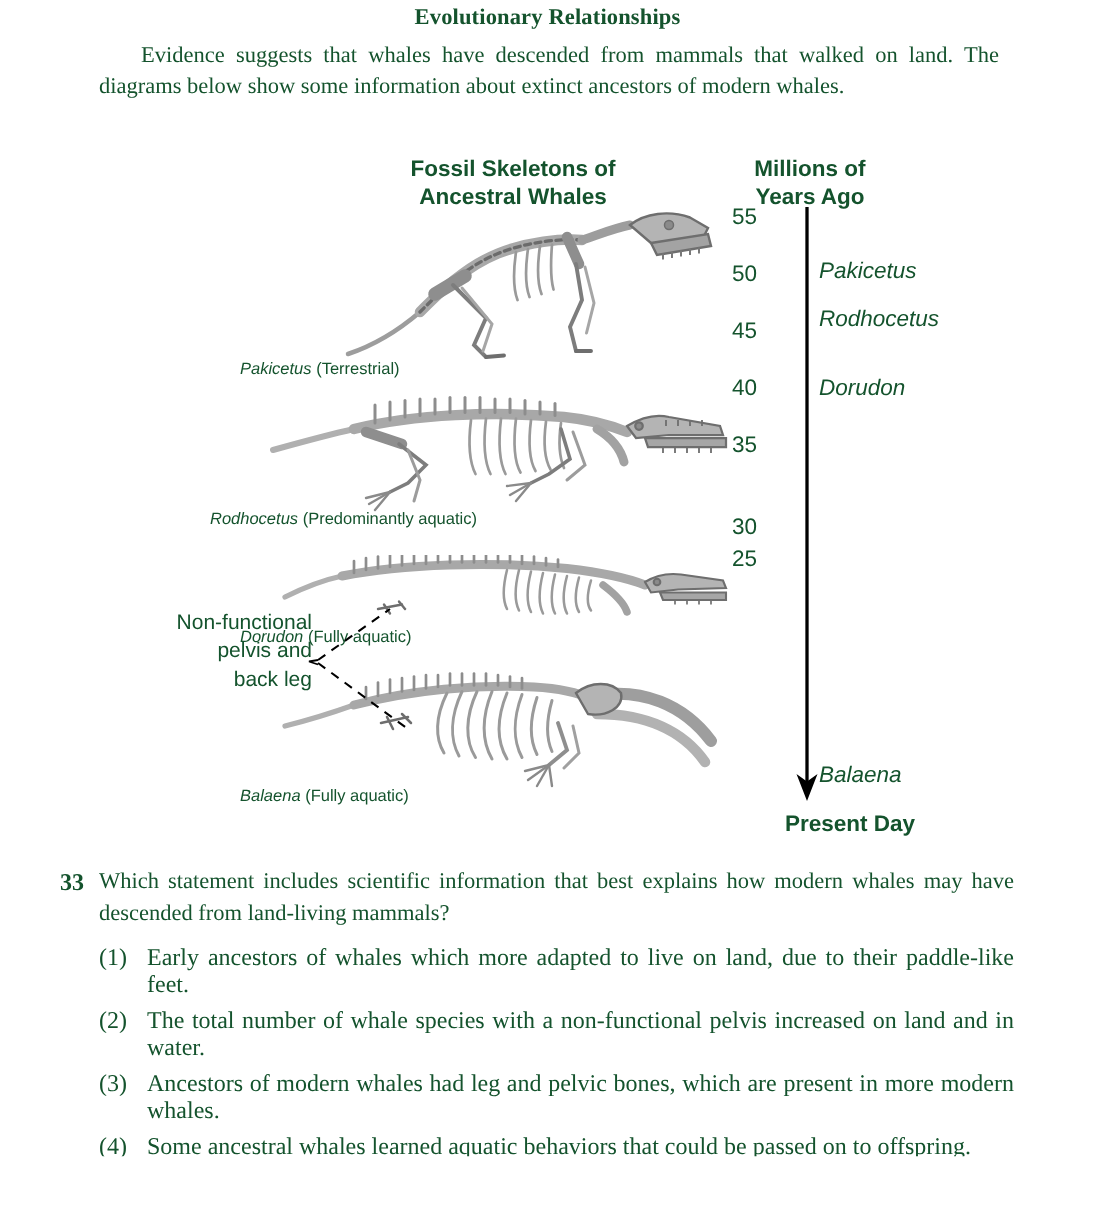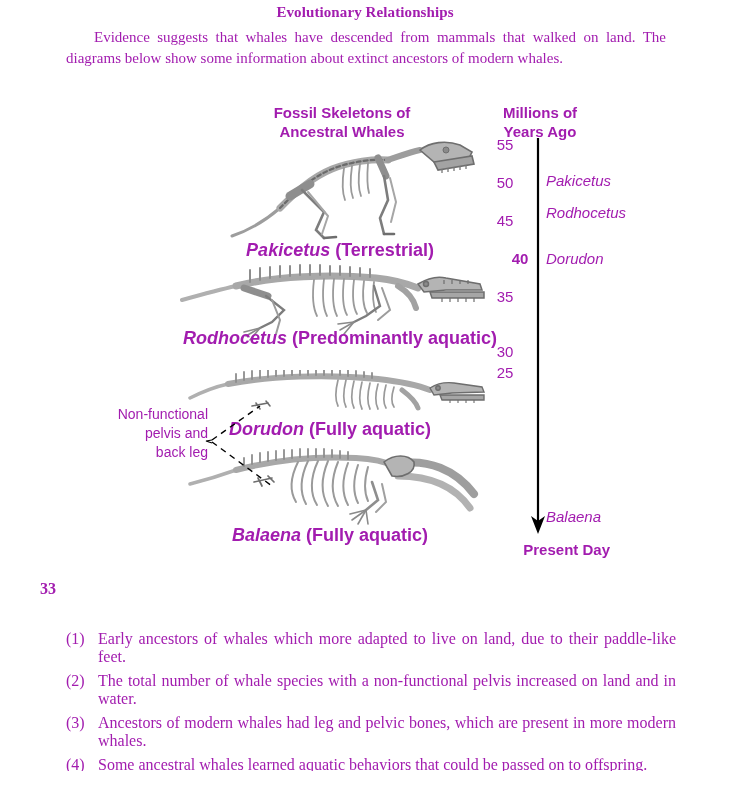--- a/index.html
+++ b/index.html
@@ -7,21 +7,21 @@
     padding: 0;
     background: #ffffff;
   }
   #page {
     position: relative;
     width: 730px;
     height: 771px;
     background: #ffffff;
     overflow: hidden;
     font-family: "Liberation Serif", serif;
-    color: #a21caf;
+    color: #14532d;
   }
 
   
   #passage-title {
     position: absolute;
     left: 0; top: 4px;
     width: 730px;
     text-align: center;
     font-family: "Liberation Serif", serif;
     font-weight: bold;
@@ -51,35 +51,34 @@
   #skeletons-heading { left: 232px; top: 103px; width: 220px; }
   #timeline-heading  { left: 470px; top: 103px; width: 140px; }
 
   
   .skeleton-figure { position: absolute; }
   .skeleton-figure svg { display: block; }
 
   .caption {
     position: absolute;
     font-family: "Liberation Sans", sans-serif;
-    font-size: 18px;
-    text-align: center;
+    font-size: 11px;
+    text-align: left;
     white-space: nowrap;
-    font-weight: bold;
   }
   .caption .genus { font-style: italic; }
 
   
   #timeline { position: absolute; left: 470px; top: 130px; width: 180px; height: 430px; }
   #timeline svg { position: absolute; left: 0; top: 0; }
   .tick-label {
     position: absolute;
     font-family: "Liberation Sans", sans-serif;
     font-size: 15px;
-    text-align: center;
+    text-align: left;
     width: 34px;
   }
   .timeline-species {
     position: absolute;
     font-family: "Liberation Sans", sans-serif;
     font-style: italic;
     font-size: 15px;
     white-space: nowrap;
   }
   #present-day {
@@ -251,21 +250,21 @@
         <path d="M250 30 L304 30 L304 36 L252 36 Z" fill="#a6a6a6"></path>
         <g stroke="#6e6e6e" stroke-width="1.2" fill="none">
           <path d="M262 36 L262 40 M270 36 L270 40 M278 36 L278 40 M286 36 L286 40 M294 36 L294 40"></path>
           <path d="M264 22 L264 18 M272 22 L272 18 M280 22 L280 18 M288 22 L288 18"></path>
         </g>
         <circle cx="246" cy="22" r="2.5" fill="#8a8a8a"></circle>
       </g>
     </svg>
   </div>
 
-  <div class="caption" style="left:140px; top:328px; width:400px;">
+  <div class="caption" style="left:140px; top:340px; width:400px;">
     <span class="genus">Rodhocetus</span>
     <span>(Predominantly aquatic)</span>
   </div>
 
   <div class="skeleton-figure" style="left:188px; top:370px;">
     <svg width="300" height="50" viewBox="0 0 300 50">
       <g fill="none" stroke-linecap="round">
 
         <path d="M2 28 C14 22 26 17 40 14" stroke="#b0b0b0" stroke-width="3.5"></path>
 
@@ -405,36 +404,37 @@
 
   <div id="timeline">
     <svg width="180" height="430" viewBox="0 0 180 430">
       <line x1="68" y1="8" x2="68" y2="392" stroke="#000000" stroke-width="2.2"></line>
       <path d="M68 404 L61 386 L68 391 L75 386 Z" fill="#000000"></path>
     </svg>
 
     <div class="tick-label" style="left:18px; top:6px;">55</div>
     <div class="tick-label" style="left:18px; top:44px;">50</div>
     <div class="tick-label" style="left:18px; top:82px;">45</div>
-    <div class="tick-label" style="left:33px; top:120px;font-weight:bold;">40</div>
+    <div class="tick-label" style="left:18px; top:120px;">40</div>
     <div class="tick-label" style="left:18px; top:158px;">35</div>
     <div class="tick-label" style="left:18px; top:213px;">30</div>
     <div class="tick-label" style="left:18px; top:234px;">25</div>
 
     <div class="timeline-species" style="left:76px; top:42px;">Pakicetus</div>
     <div class="timeline-species" style="left:76px; top:74px;">Rodhocetus</div>
     <div class="timeline-species" style="left:76px; top:120px;">Dorudon</div>
     <div class="timeline-species" style="left:76px; top:378px;">Balaena</div>
   </div>
 
   <div id="present-day">Present Day</div>
 
   <div id="question">
     <div class="q-row" style="height:44px;">
       <div id="q-number">33</div>
+      <div id="q-stem">Which statement includes scientific information that best explains how modern whales may have descended from land-living mammals?</div>
     </div>
 
     <div class="choice" style="left:66px; top:52px;">
       <span class="marker">(1)</span>
       <span class="text">Early ancestors of whales which more adapted to live on land, due to their paddle-like feet.</span>
     </div>
 
     <div class="choice" style="left:66px; top:94px;">
       <span class="marker">(2)</span>
       <span class="text">The total number of whale species with a non-functional pelvis increased on land and in water.</span>

